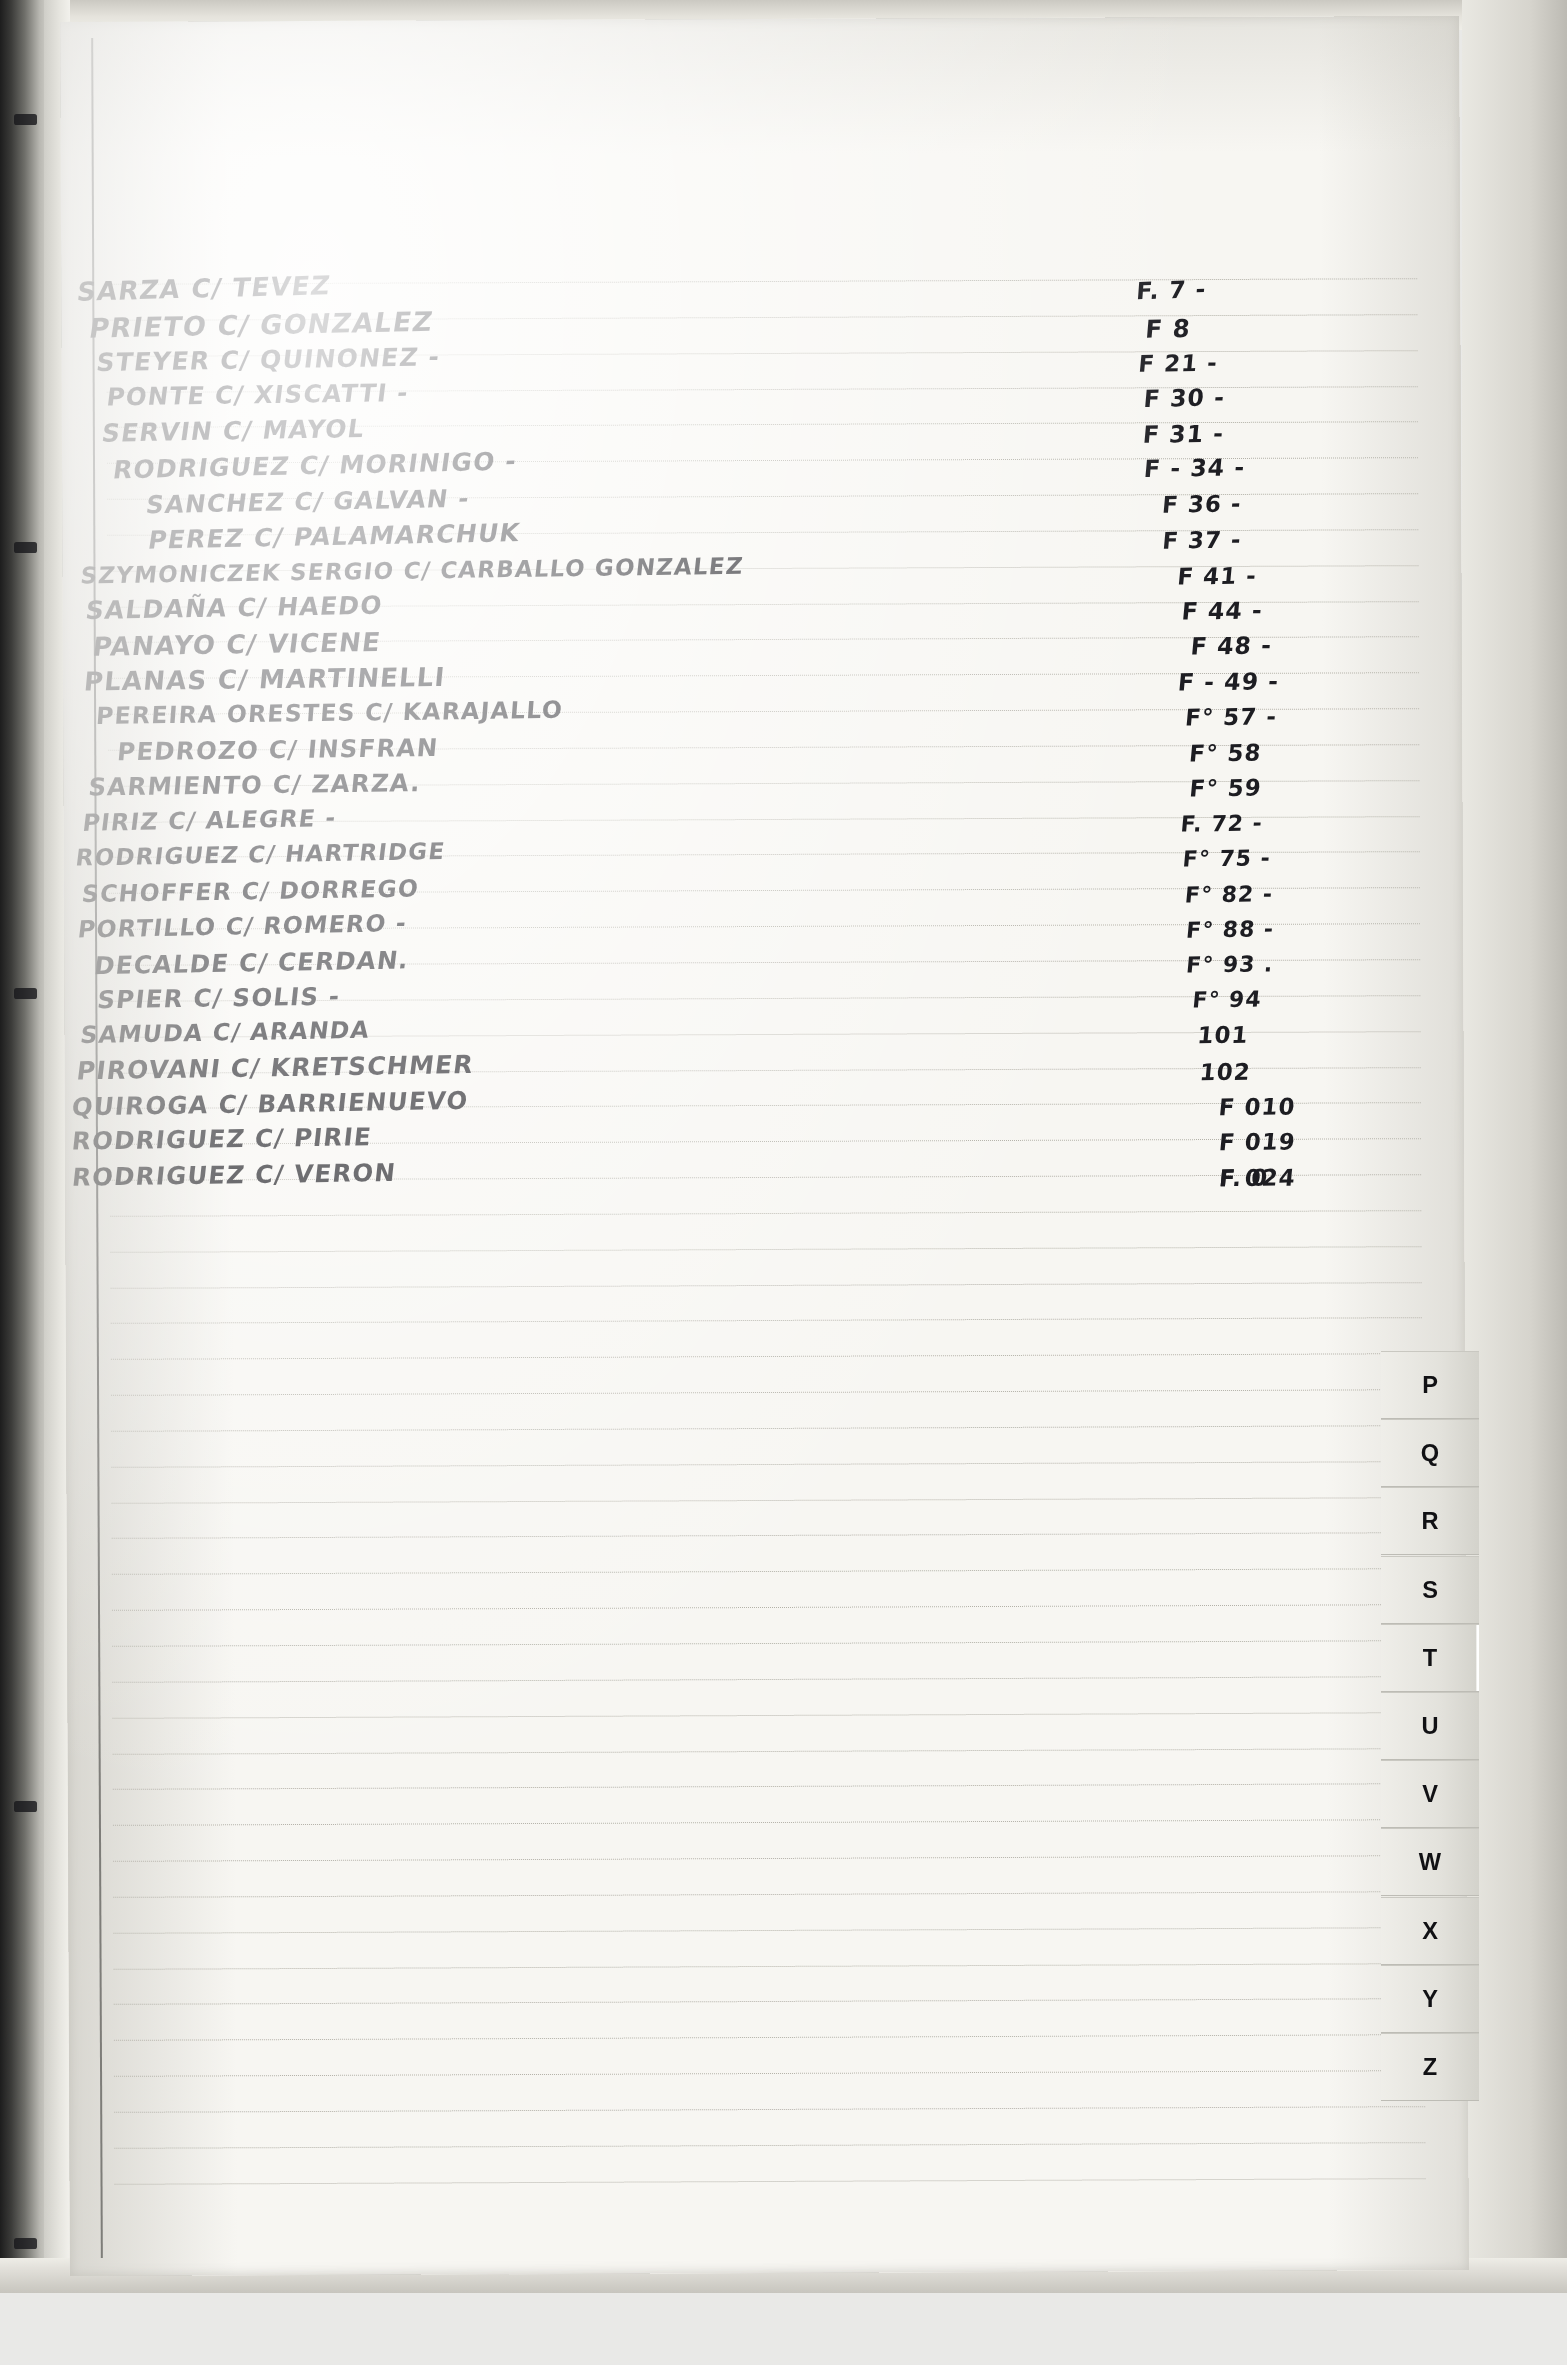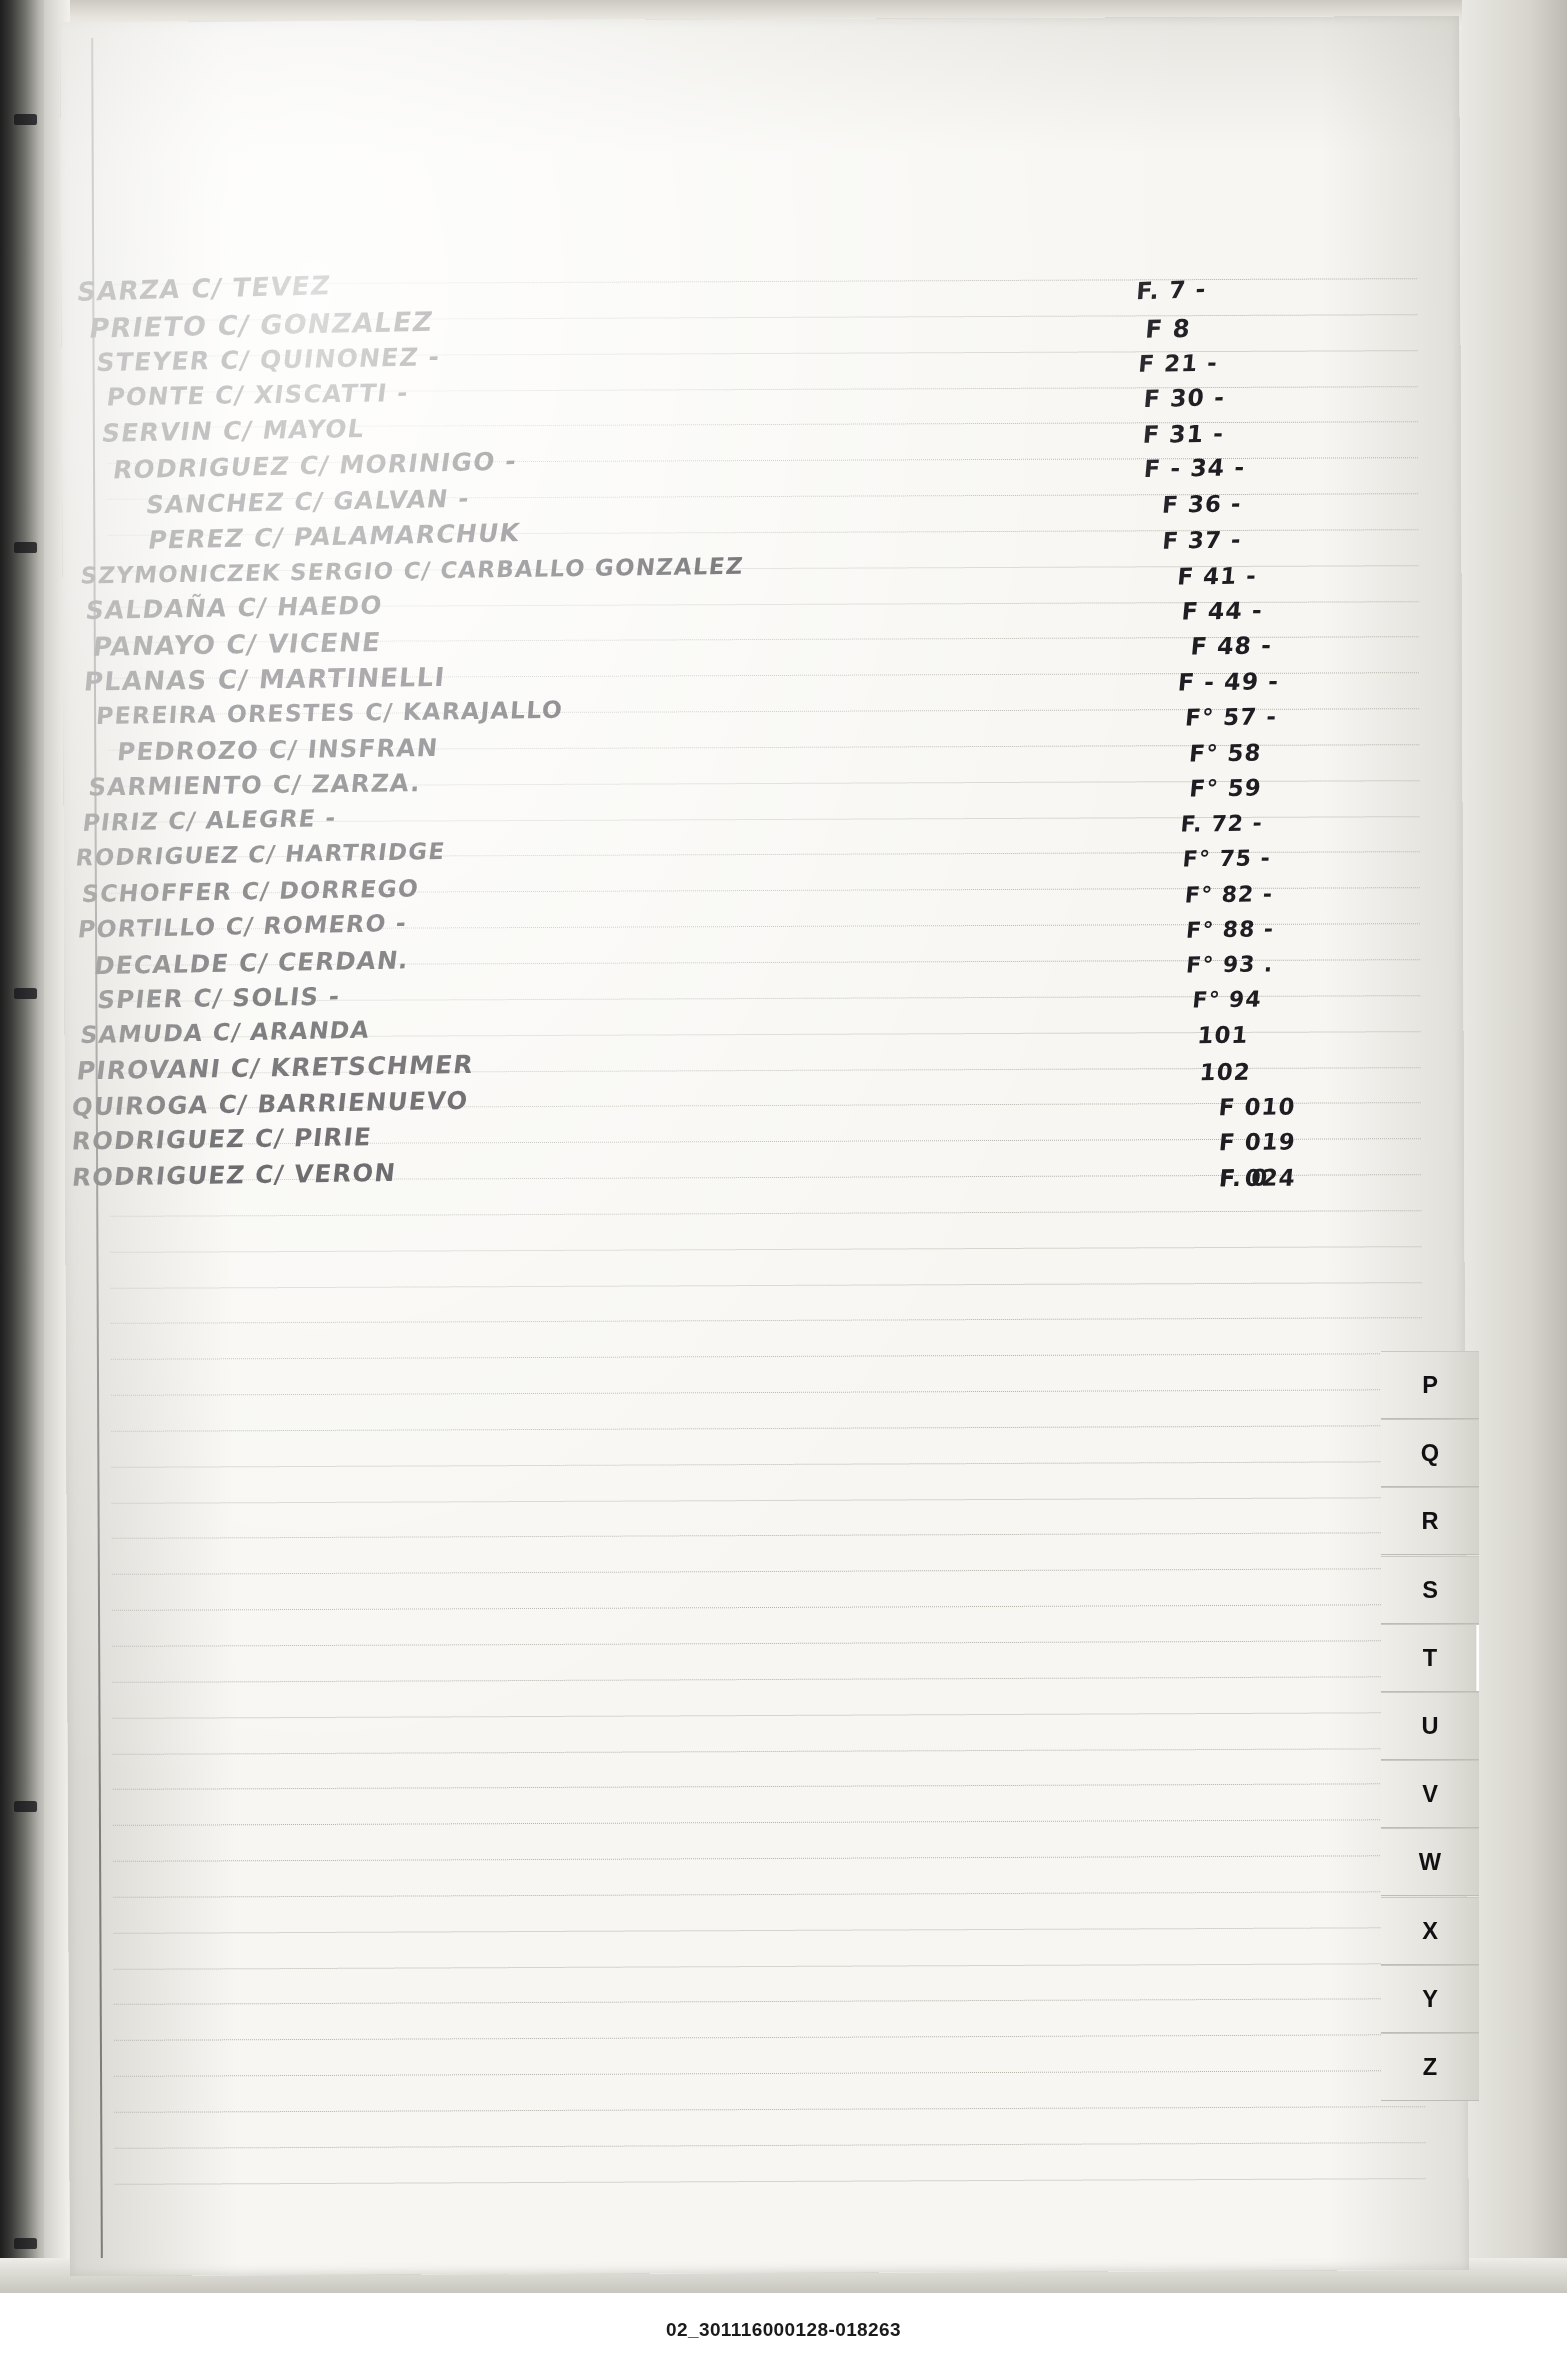--- a/index.html
+++ b/index.html
@@ -343,17 +343,14 @@
         <span>X</span>
       </div>
       <div class="tab" style="top: 614px;">
         <span>Y</span>
       </div>
       <div class="tab" style="top: 682px;">
         <span>Z</span>
       </div>
     </div>
 
-  <div class="footer">
-    <span class="footer-id">02_301116000128-018263</span>
-  </div>
 </div>
 
 
 </body></html>

